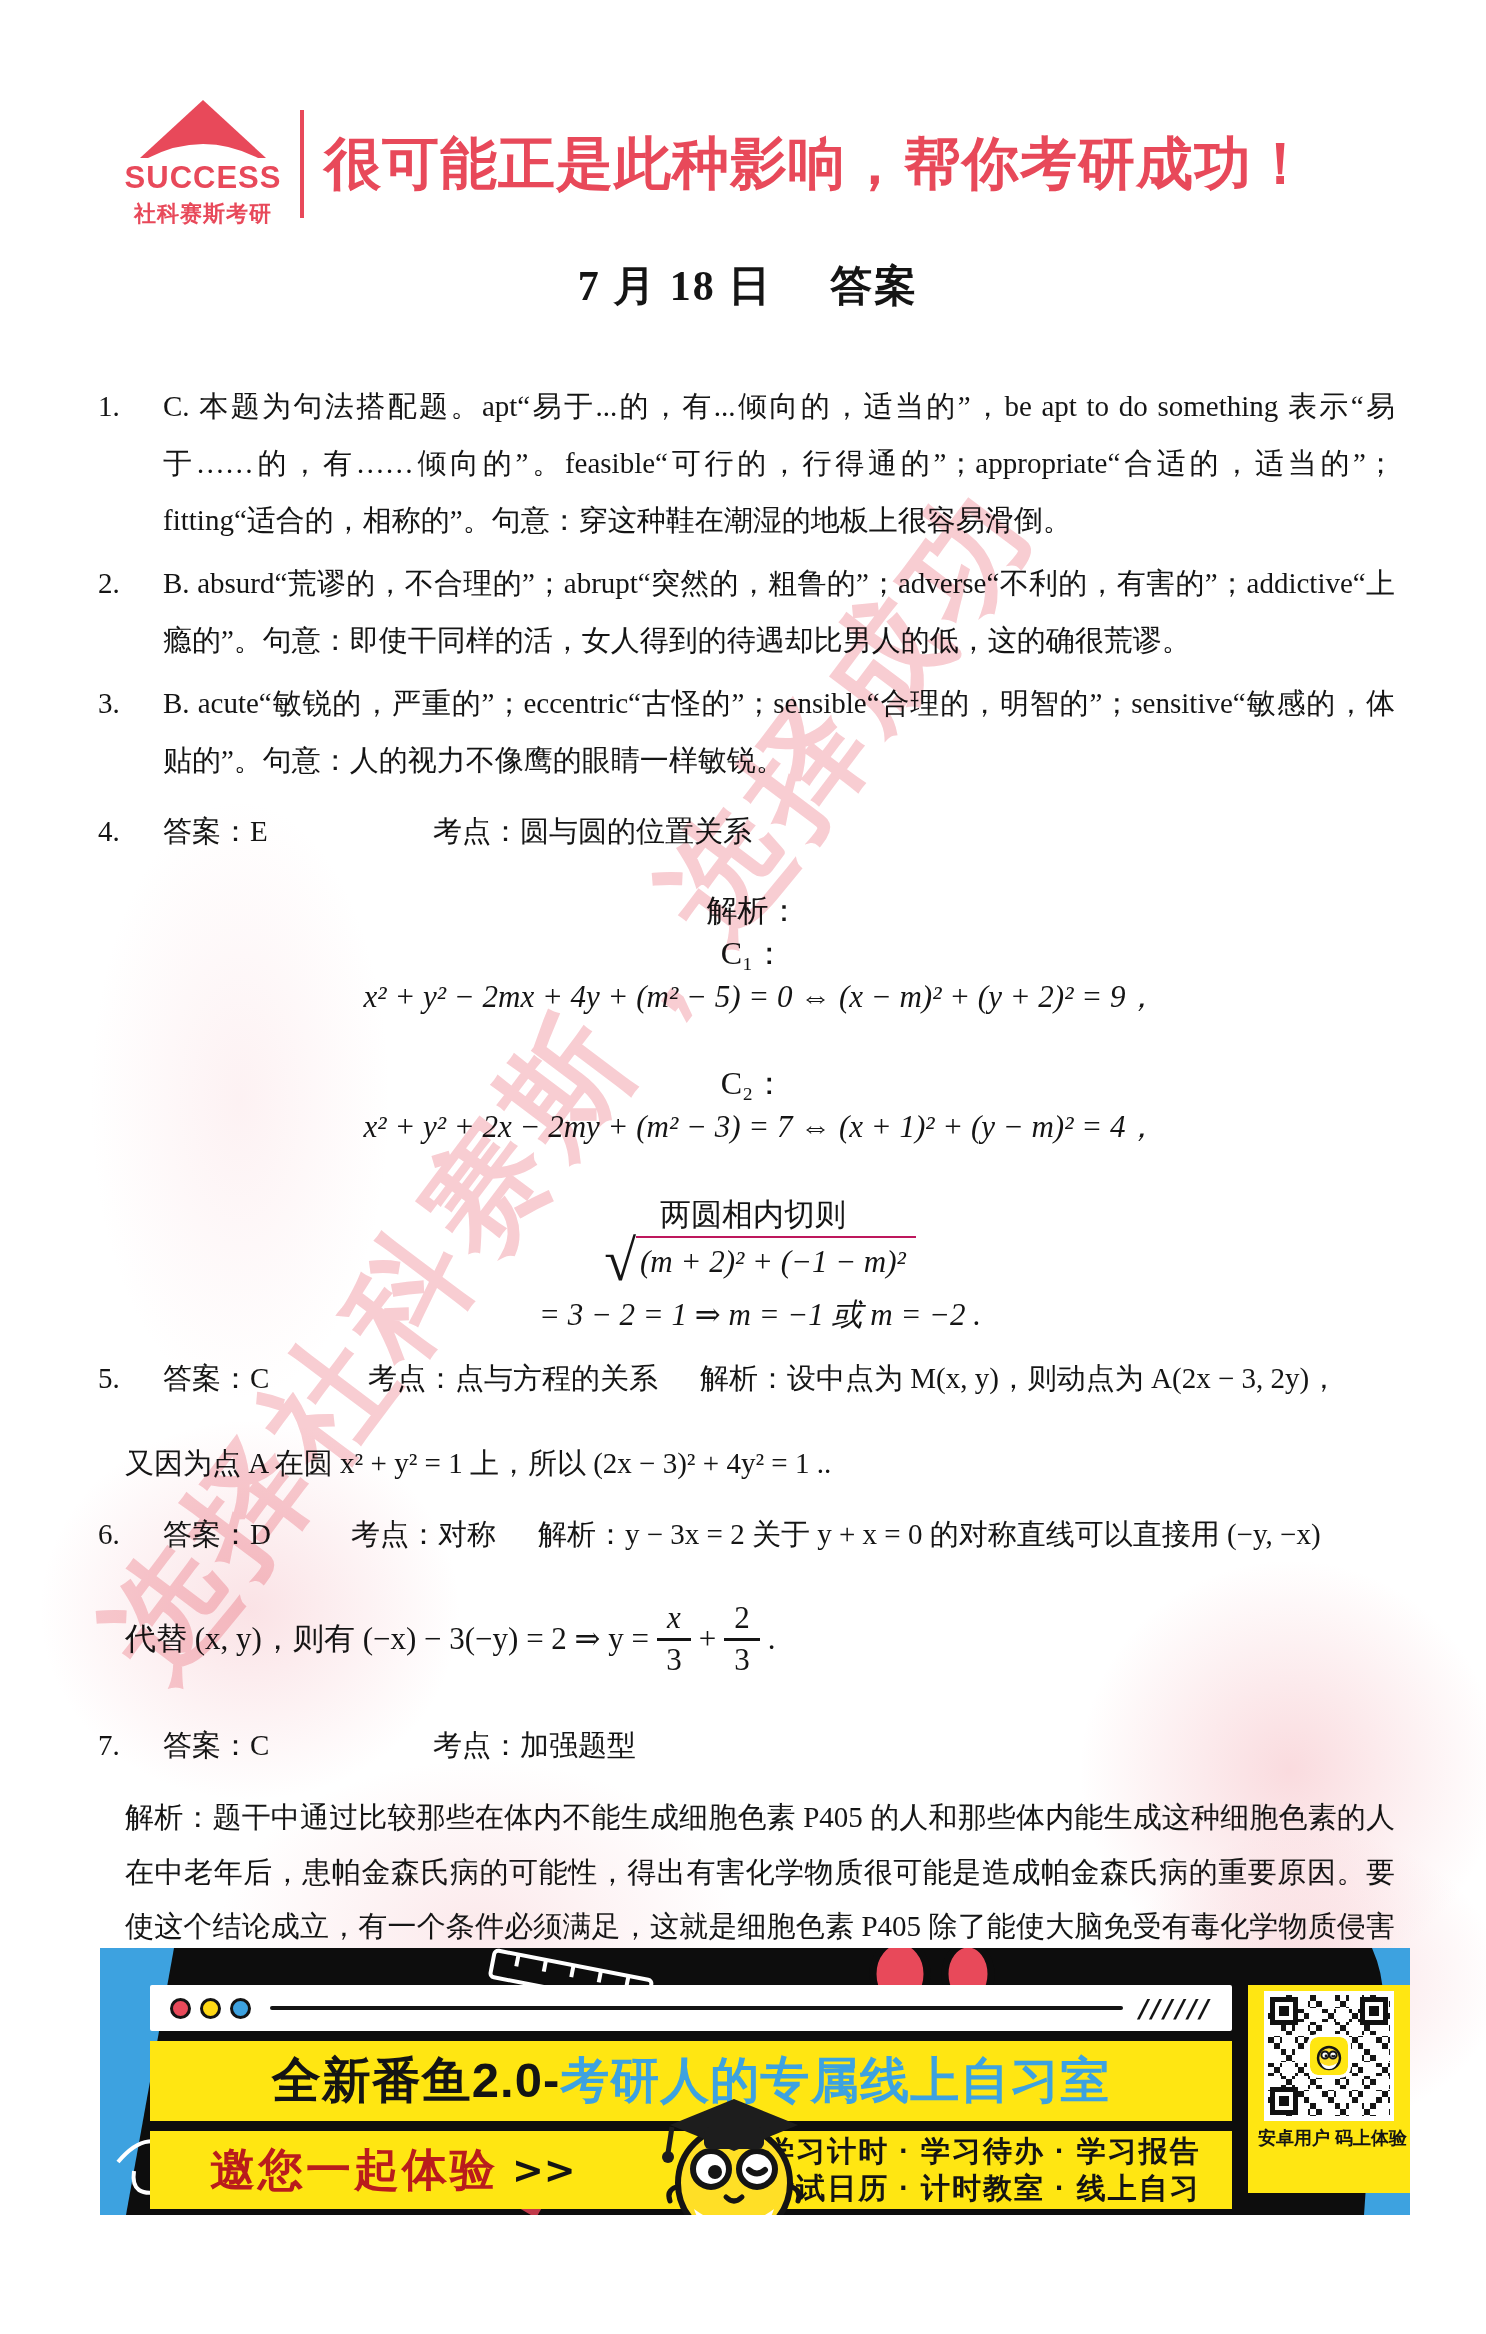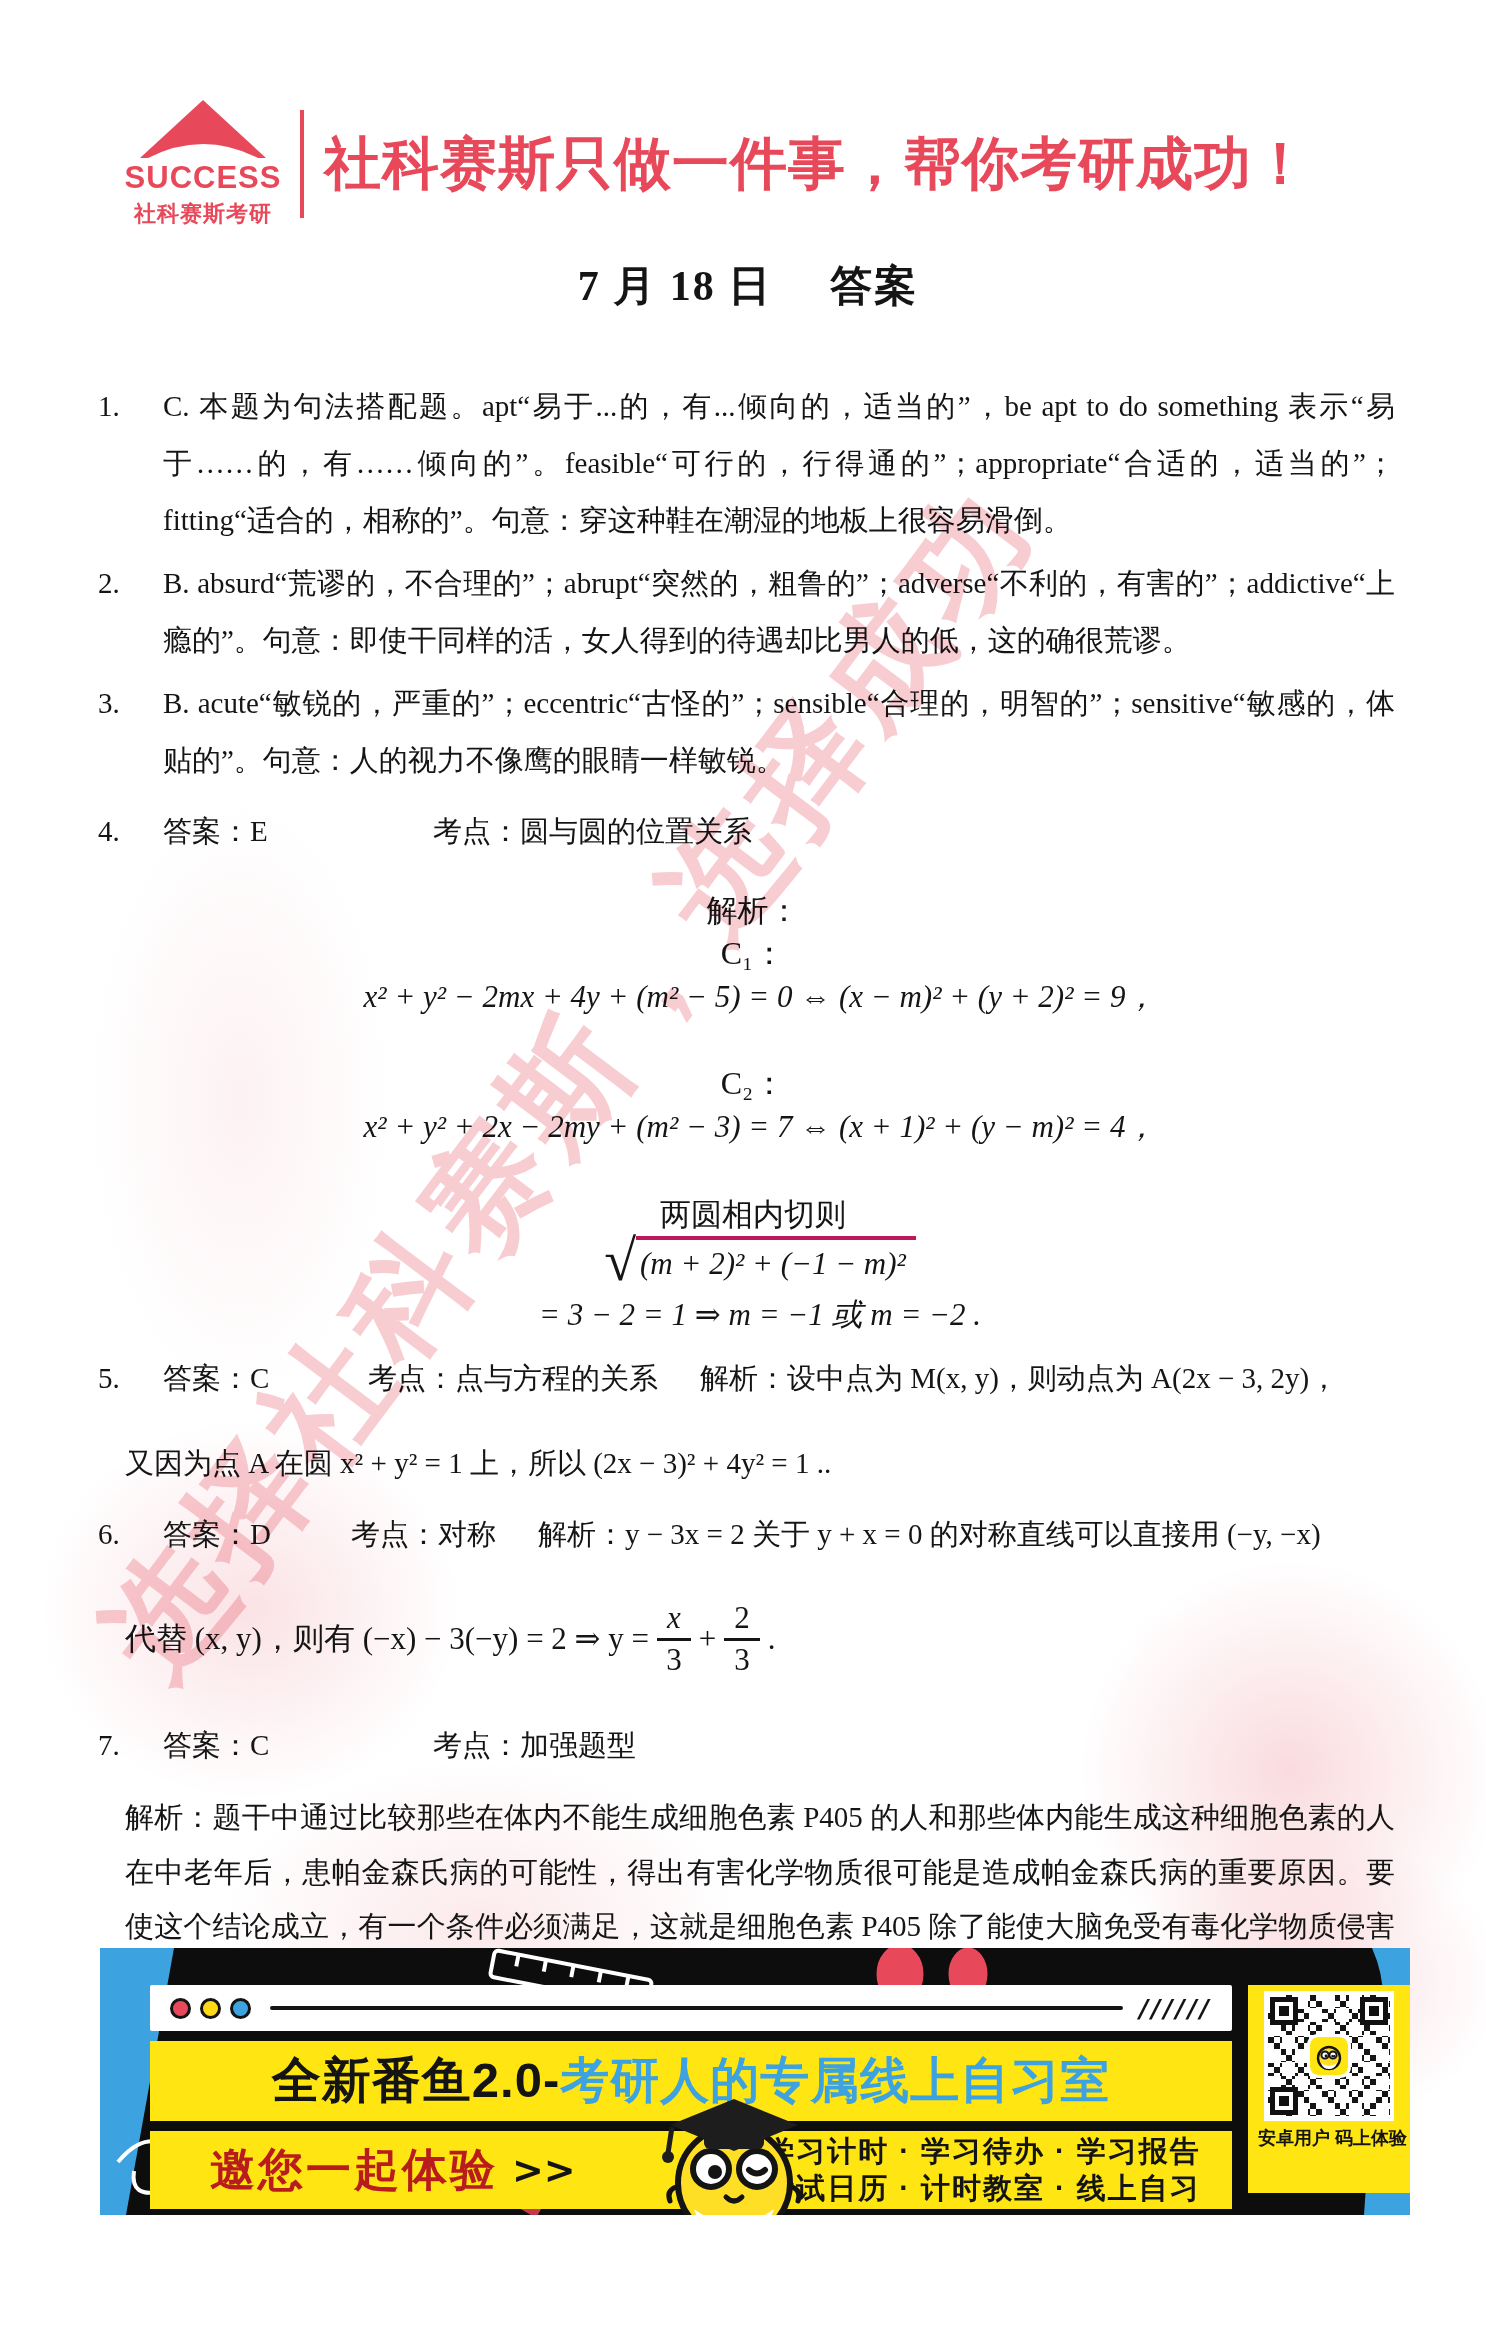--- a/index.html
+++ b/index.html
@@ -53,21 +53,21 @@
   .head-row .jx{margin-left:42px;}
   .math{font-style:italic;font-family:"Liberation Serif","DejaVu Serif","DejaVu Sans",serif;}
   .fline{display:flex;align-items:center;margin-left:30px;font-size:31px;flex-direction:column;}
   .fline .jxlab{font-style:normal;margin-right:14px;}
   .fline .cname{margin-right:14px;font-style:normal;font-size:32px;}
   .f-first{margin-top:30px;}
   .f-mid{margin-top:44px;}
   .f-sqrt{margin-top:46px;}
   .sqrt{display:inline-flex;align-items:flex-start;margin:0 8px;}
   .sqrt .sign{font-size:58px;line-height:1;font-style:normal;transform:translateY(-4px);}
-  .sqrt .rad{border-top:4px solid #be185d;padding:6px 10px 0 4px;}
+  .sqrt .rad{border-top:2px solid #be185d;padding:6px 10px 0 4px;}
   .subline{margin-left:30px;margin-top:28px;line-height:57px;}
   .fracline{display:flex;align-items:center;margin-left:30px;margin-top:20px;height:112px;font-size:31px;}
   .frac{display:inline-flex;flex-direction:column;align-items:center;margin:0 8px;line-height:1.1;}
   .frac .fn{padding:0 10px 2px 10px;border-bottom:3px solid #151515;}
   .frac .fd{padding-top:2px;}
   .para{margin-left:30px;margin-top:16px;line-height:54.5px;text-align:justify;}
   
   .banner{position:absolute;left:100px;top:1948px;width:1310px;height:267px;background:#0d0d0d;z-index:7;overflow:hidden;}
   .banner svg.decor{position:absolute;left:0;top:0;z-index:1;}
   .b-main{position:absolute;left:50px;top:37px;width:1082px;z-index:2;}
@@ -113,21 +113,21 @@
     <div class="logo">
       <svg class="roof" width="126" height="60" viewBox="0 0 126 60">
         <polygon points="63,0 126,58 0,58" fill="#e8495a"></polygon>
         <path d="M8,58 Q63,30 118,58 Z" fill="#ffffff"></path>
         <polygon points="63,14 96,44 30,44" fill="#e8495a"></polygon>
       </svg>
       <div class="logo-en">SUCCESS</div>
       <div class="logo-cn">社科赛斯考研</div>
     </div>
     <div class="vdivider"></div>
-    <div class="slogan">社科赛斯只做一件事，帮你考研成功！</div>
+    <div class="slogan">很可能正是此种影响，帮你考研成功！</div>
   </div>
 
   <div class="doc-title">
     <span>7 月 18 日</span><span class="gap"></span><span>答案</span>
   </div>
 
   <div class="content">
 
     <div class="item">
       <span class="no">1.</span>

